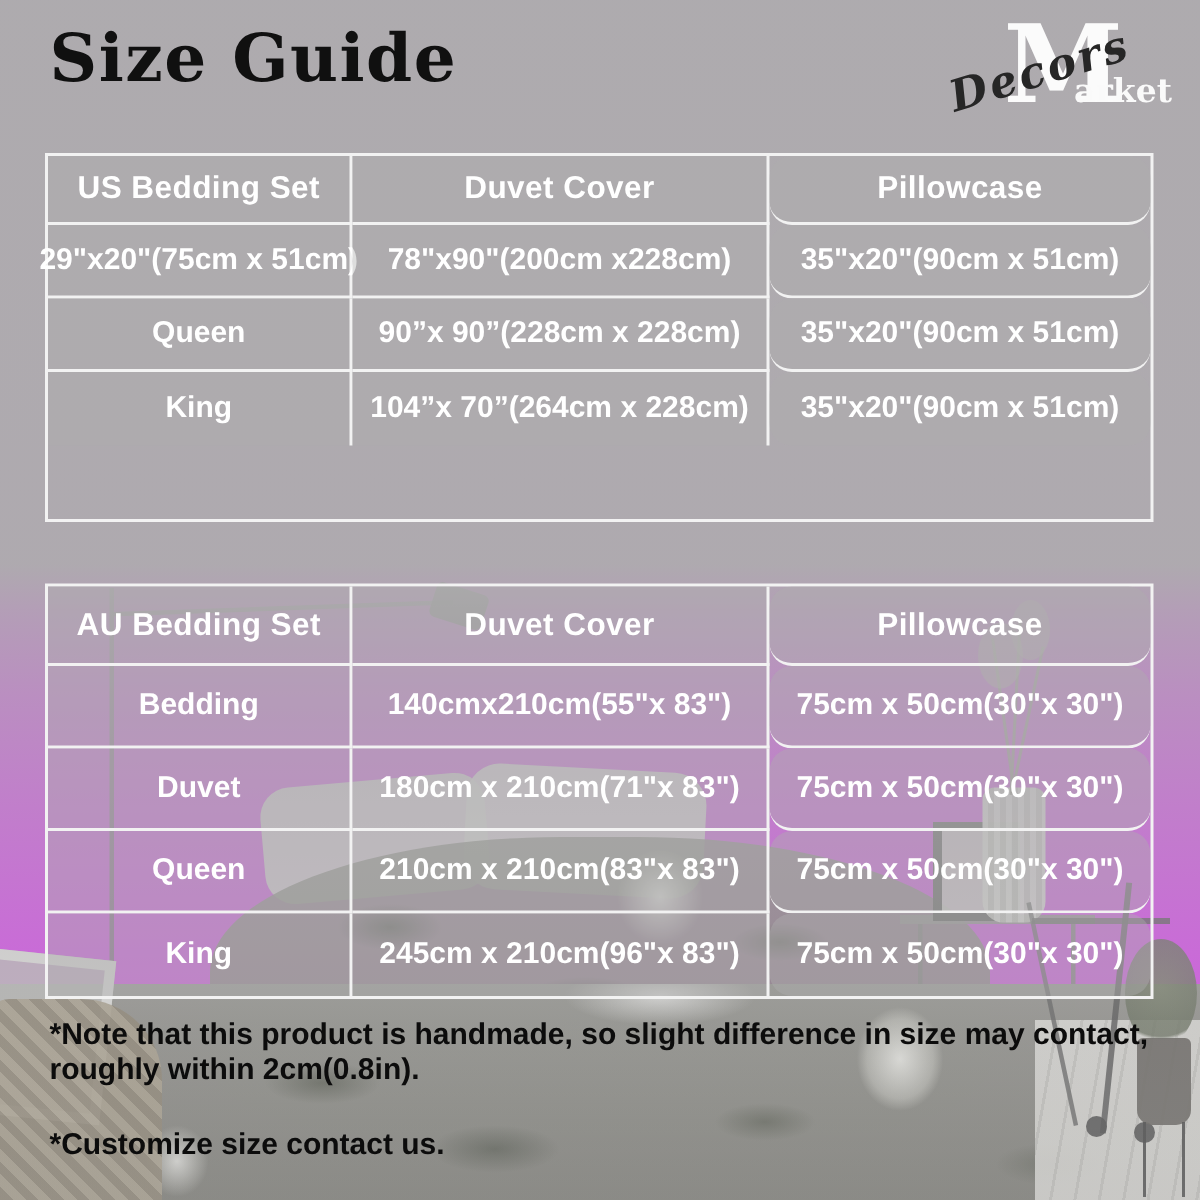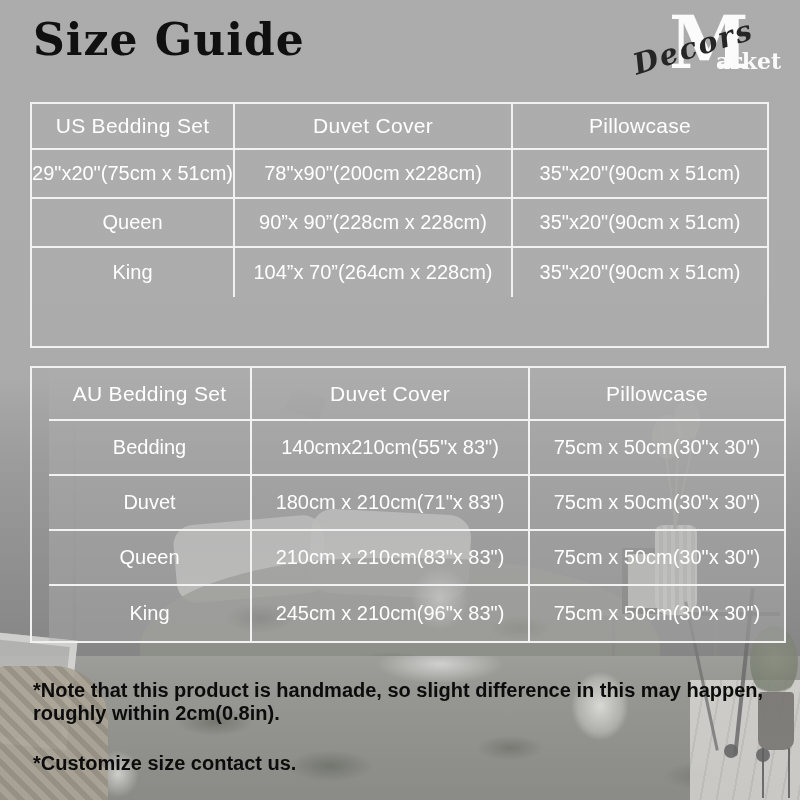--- a/index.html
+++ b/index.html
@@ -1,18 +1,18 @@
 <!DOCTYPE html>
 <html><head>
 <meta charset="utf-8">
 <style>
   html,body{margin:0;padding:0;background:#888;}
   .canvas{
     position:relative;width:800px;height:800px;overflow:hidden;
-    background:#737373;font-family:"Liberation Sans","DejaVu Sans",sans-serif;
+    background:#d946ef;font-family:"Liberation Sans","DejaVu Sans",sans-serif;
   }
   
   .photo{position:absolute;inset:0;z-index:0;}
   .photo div{position:absolute;}
   .lamp-pole{left:73px;top:392px;width:3px;height:400px;background:rgba(105,105,105,.8);}
   .lamp-arm{left:74px;top:404px;width:228px;height:3px;background:rgba(115,115,115,.8);transform:rotate(-2deg);}
   .lamp-head{left:288px;top:392px;width:36px;height:24px;background:rgba(88,88,88,.9);border-radius:4px;transform:rotate(18deg);}
   .pillow-1{left:175px;top:520px;width:150px;height:78px;background:rgba(224,224,222,.9);border-radius:20px;transform:rotate(-5deg);}
   .pillow-2{left:310px;top:512px;width:160px;height:84px;background:rgba(232,232,230,.9);border-radius:22px;transform:rotate(3deg);}
   .bed-duvet{left:140px;top:558px;width:520px;height:200px;border-radius:45% 45% 25% 25%;
@@ -88,27 +88,27 @@
     font-size:29px;font-weight:700;color:#262626;letter-spacing:2px;
     transform:rotate(-17deg);}
   .logo-suffix{position:absolute;left:103px;top:44px;
     font-family:"DejaVu Serif","Liberation Serif",serif;
     font-size:22px;font-weight:700;color:#fafafa;}
   .size-table{
     position:absolute;left:30px;width:735px;
     display:grid;grid-template-columns:203px 278px 254px;
     border:2px solid #f2f2f2;}
   .table-us{top:102px;grid-template-rows:46px repeat(4,49px);}
-  .table-au{top:366px;grid-template-rows:53px repeat(4,55px);padding-left:17px;}
+  .table-au{top:389px;grid-template-rows:53px repeat(4,55px);}
   .tcell{
     display:flex;align-items:center;justify-content:center;
     background:rgba(173,173,173,.42);
     border-right:2px solid #f2f2f2;border-bottom:2px solid #f2f2f2;
-    color:#fff;font-size:20px;font-weight:400;white-space:nowrap;}
-  .tcell:nth-child(3n){border-right:none;}
+    color:#fff;font-size:20px;font-weight:700;white-space:nowrap;}
+  .tcell:nth-child(3n){border-right:none;border-radius:15px;}
   .size-table .tcell:nth-last-child(-n+3){border-bottom:none;}
   .tcell.th{font-size:21px;letter-spacing:.3px;}
   .notes{position:absolute;left:33px;top:679px;width:748px;color:#0c0c0c;}
   .notes p{margin:0;font-size:20px;font-weight:700;line-height:23px;}
   .notes .note-2{margin-top:27px;}
 </style>
 </head>
 <body>
 
 <div class="canvas">
@@ -192,18 +192,18 @@
       <div class="tcell">Queen</div>
       <div class="tcell">210cm x 210cm(83"x 83")</div>
       <div class="tcell">75cm x 50cm(30"x 30")</div>
 
       <div class="tcell">King</div>
       <div class="tcell">245cm x 210cm(96"x 83")</div>
       <div class="tcell">75cm x 50cm(30"x 30")</div>
     </div>
 
     <div class="notes">
-      <p class="note-1">*Note that this product is handmade, so slight  difference in this may happen, roughly within 2cm(0.8in).</p>
+      <p class="note-1">*Note that this product is handmade, so slight  difference in size may contact, roughly within 2cm(0.8in).</p>
       <p class="note-2">*Customize size contact us.</p>
     </div>
 
   </div>
 </div>
 
 </body></html>

